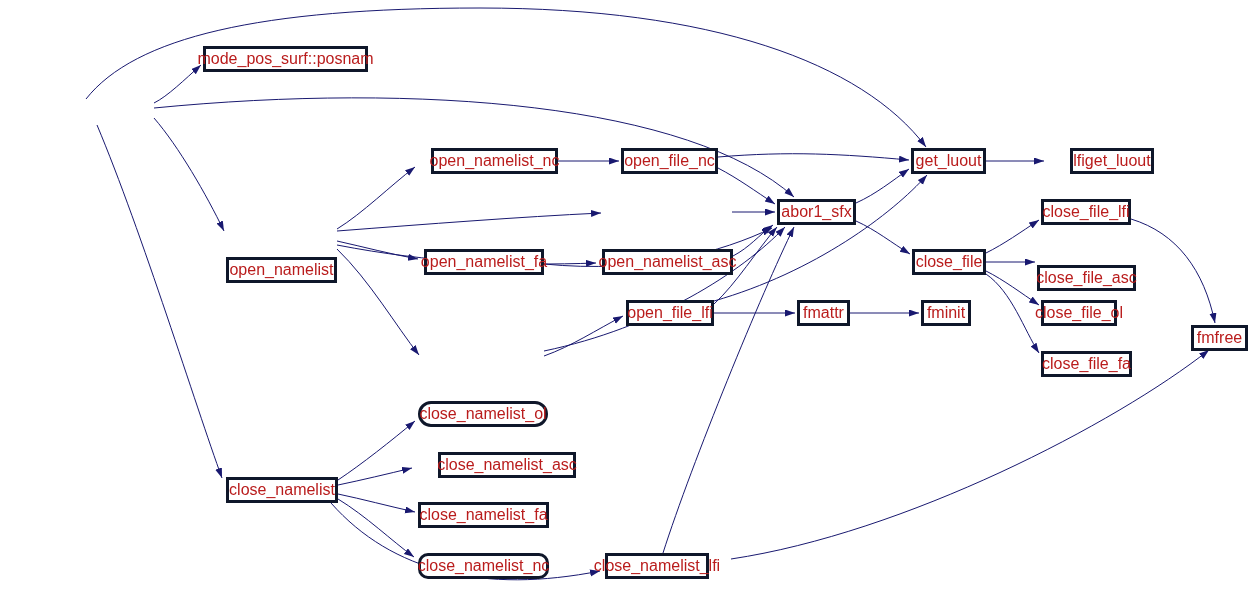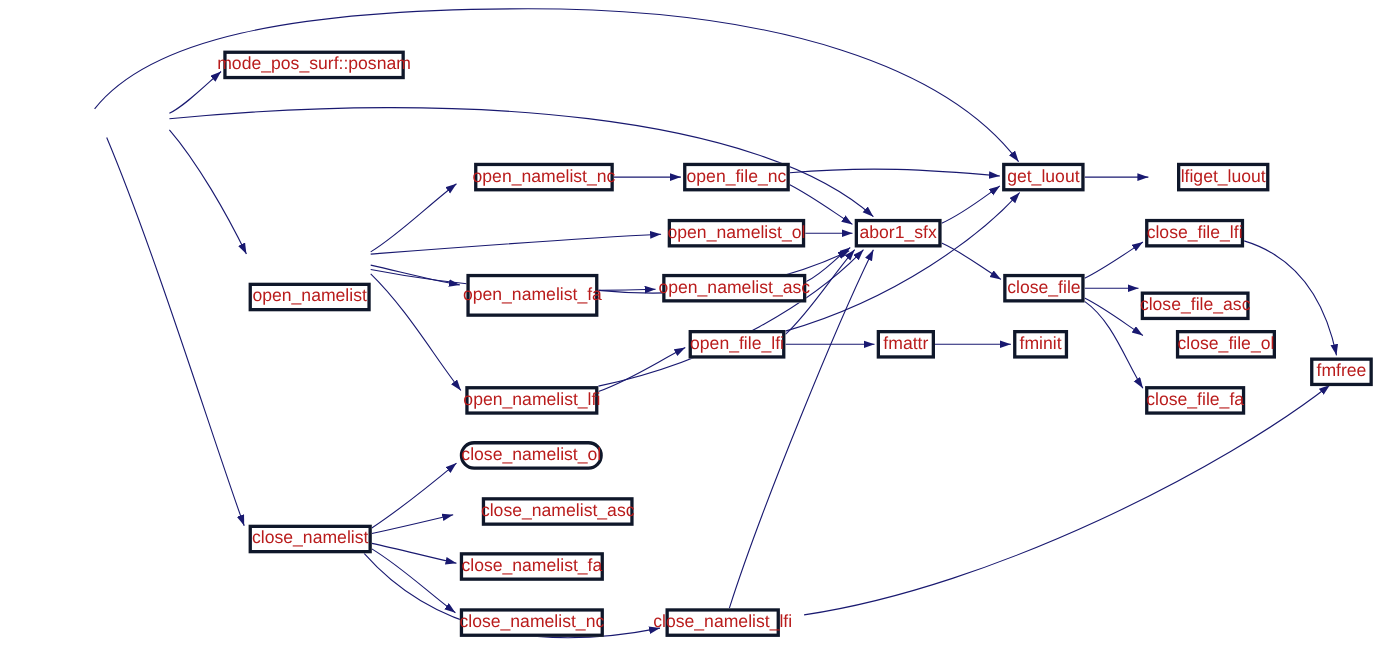--- a/index.html
+++ b/index.html
@@ -92,34 +92,32 @@
       <path d="M331,503 C392,572 484,594 600,571" class="edge" marker-end="url(#arrow)" style="stroke: rgb(25, 25, 112);"></path>
       <path d="M731,559 C905,533 1115,424 1209,350" class="edge" marker-end="url(#arrow)" style="stroke: rgb(25, 25, 112);"></path>
       <path d="M663,553 C692,462 762,292 794,227" class="edge" marker-end="url(#arrow)" style="stroke: rgb(25, 25, 112);"></path>
     </svg>
 
     <div class="node" style="left: 203px; top: 46px; width: 165px; height: 26px;">mode_pos_surf::posnam</div>
     <div class="node" style="left: 431px; top: 148px; width: 127px; height: 26px;">open_namelist_nc</div>
     <div class="node" style="left: 621px; top: 148px; width: 97px; height: 26px;">open_file_nc</div>
     <div class="node" style="left: 911px; top: 148px; width: 75px; height: 26px;">get_luout</div>
     <div class="node" style="left: 1046px; top: 148px; width: 84px; height: 26px; margin-left: 24px;">lfiget_luout</div>
-    <div class="node" style="left: 607px; top: 199px; width: 125px; height: 26px;">open_namelist_ol</div>
     <div class="node" style="left: 777px; top: 199px; width: 79px; height: 26px;">abor1_sfx</div>
     <div class="node" style="left: 226px; top: 224px; width: 111px; height: 26px; margin-top: 33px;">open_namelist</div>
-    <div class="node" style="left: 424px; top: 249px; width: 120px; height: 39px;">open_namelist_fa</div>
+    <div class="node" style="left: 424px; top: 249px; width: 120px; height: 26px;">open_namelist_fa</div>
     <div class="node" style="left: 602px; top: 249px; width: 131px; height: 26px;">open_namelist_asc</div>
     <div class="node" style="left: 912px; top: 249px; width: 74px; height: 26px;">close_file</div>
     <div class="node" style="left: 1041px; top: 199px; width: 90px; height: 26px;">close_file_lfi</div>
     <div class="node" style="left: 1037px; top: 249px; width: 99px; height: 26px; margin-top: 16px;">close_file_asc</div>
-    <div class="node" style="left: 1041px; top: 300px; width: 91px; height: 26px; margin-left: 28px;">close_file_ol</div>
+    <div class="node" style="left: 1041px; top: 300px; width: 76px; height: 26px;">close_file_ol</div>
     <div class="node" style="left: 1041px; top: 351px; width: 91px; height: 26px;">close_file_fa</div>
     <div class="node" style="left: 1191px; top: 325px; width: 57px; height: 26px;">fmfree</div>
     <div class="node" style="left: 626px; top: 300px; width: 88px; height: 26px;">open_file_lfi</div>
     <div class="node" style="left: 797px; top: 300px; width: 53px; height: 26px;">fmattr</div>
     <div class="node" style="left: 921px; top: 300px; width: 50px; height: 26px;">fminit</div>
-    <div class="node" style="left: 423px; top: 351px; width: 121px; height: 26px;">open_namelist_lfi</div>
     <div class="node" style="left: 418px; top: 401px; width: 130px; height: 26px; border-radius: 13px;">close_namelist_ol</div>
     <div class="node" style="left: 414px; top: 452px; width: 138px; height: 26px; margin-left: 24px;">close_namelist_asc</div>
     <div class="node" style="left: 226px; top: 477px; width: 112px; height: 26px;">close_namelist</div>
     <div class="node" style="left: 418px; top: 502px; width: 131px; height: 26px;">close_namelist_fa</div>
-    <div class="node" style="left: 418px; top: 553px; width: 131px; height: 26px;">close_namelist_nc</div>
+    <div class="node" style="left: 418px; top: 553px; width: 131px; height: 26px; border-radius: 10px;">close_namelist_nc</div>
     <div class="node" style="left: 605px; top: 553px; width: 104px; height: 26px;">close_namelist_lfi</div>
   </div>
 
 </body></html>

